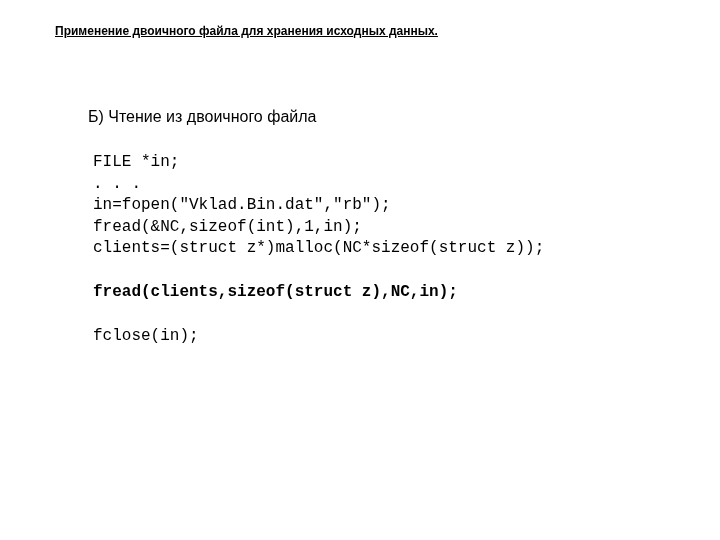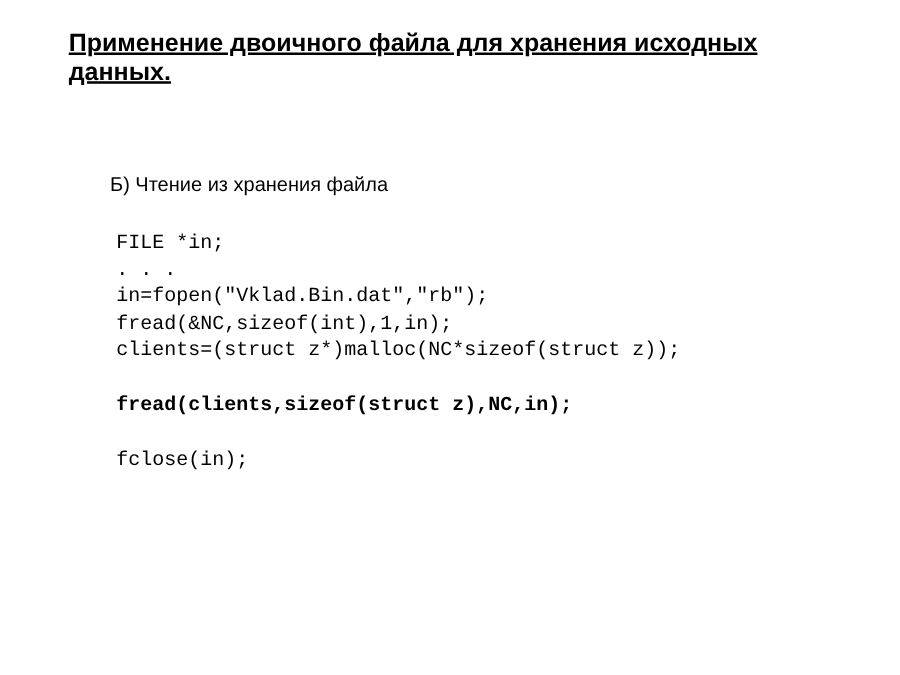--- a/index.html
+++ b/index.html
@@ -9,21 +9,21 @@
     height: 540px;
     background: #ffffff;
     font-family: Arial, Helvetica, sans-serif;
     color: #000;
   }
   .page {
     box-sizing: border-box;
     padding: 24px 55px 0 55px;
   }
   .title {
-    font-size: 20px;
+    font-size: 12px;
     font-weight: bold;
     text-decoration: underline;
     margin: 0 0 70px 0;
   }
   .subtitle {
     font-size: 16px;
     margin: 0 0 26px 33px;
   }
   .code {
     font-family: "Courier New", Courier, monospace;
@@ -35,21 +35,21 @@
   }
   .bold { font-weight: bold; }
 </style>
 </head>
 <body>
 
 <div class="page">
 
   <div class="title">Применение двоичного файла для хранения исходных данных.</div>
 
-  <div class="subtitle">Б) Чтение из хранения файла</div>
+  <div class="subtitle">Б) Чтение из двоичного файла</div>
 
   <div class="code"><span>FILE *in;</span>
 <span>. . .</span>
 <span>in=fopen("Vklad.Bin.dat","rb");</span>
 <span>fread(&amp;NC,sizeof(int),1,in);</span>
 <span>clients=(struct z*)malloc(NC*sizeof(struct z));</span></div>
 
   <div class="code bold"><span>fread(clients,sizeof(struct z),NC,in);</span></div>
 
   <div class="code"><span>fclose(in);</span></div>

